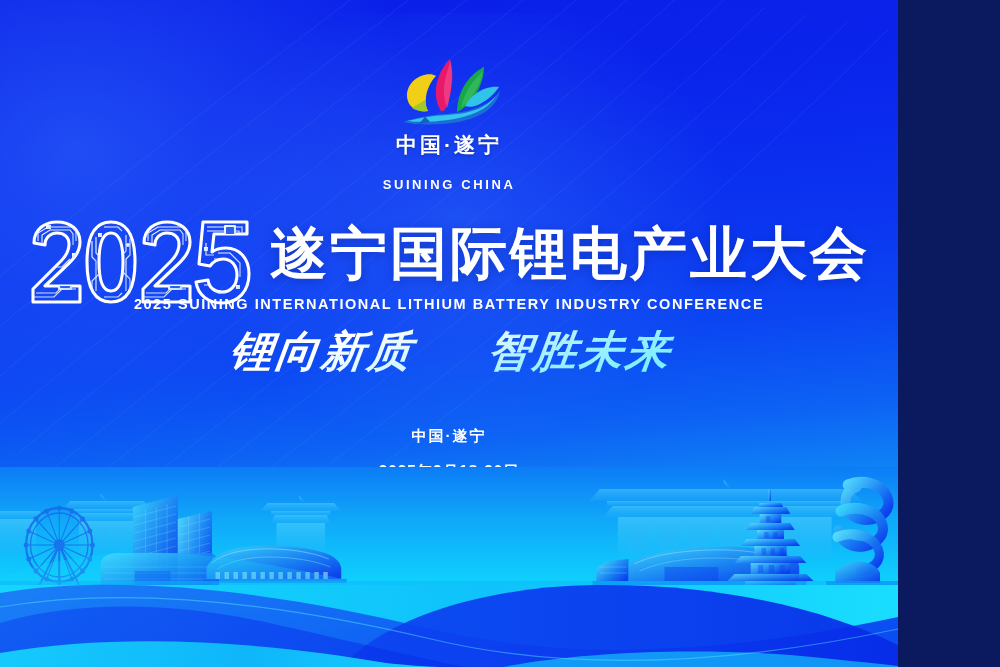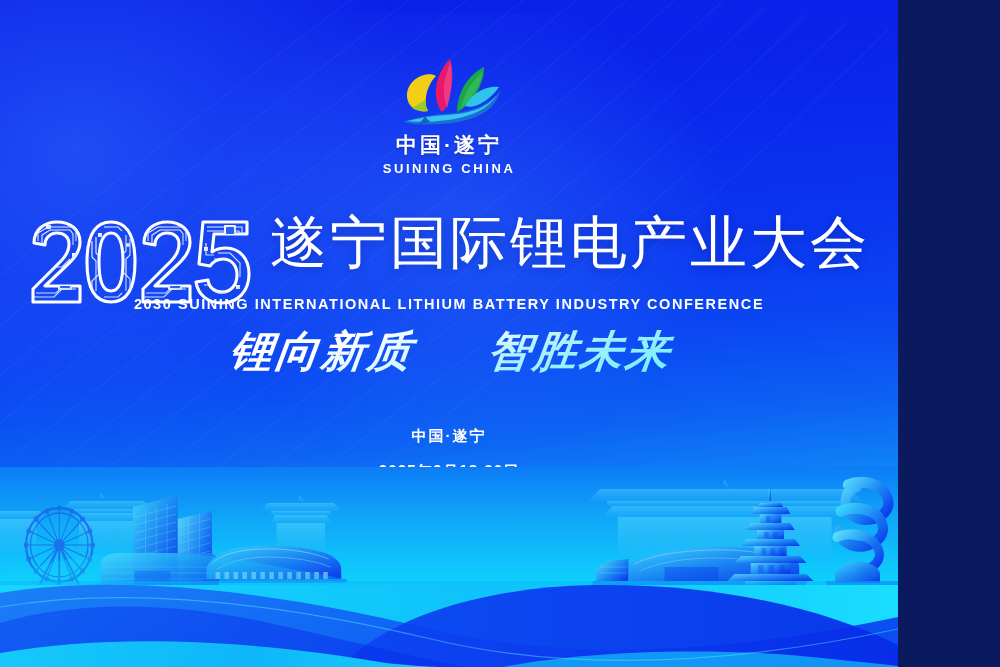--- a/index.html
+++ b/index.html
@@ -29,34 +29,35 @@
   .logo-block{
     position:absolute;left:0;right:0;top:48px;
     display:flex;flex-direction:column;align-items:center;
   }
   .logo-mark{width:108px;height:78px;display:block;}
   .logo-cn{
     margin-top:8px;color:#ffffff;font-size:21px;letter-spacing:3px;
     font-weight:700;line-height:1;text-shadow:0 1px 3px rgba(0,0,20,.25);
   }
   .logo-en{
-    margin-top:7px;color:#ffffff;font-size:13px;font-weight:700;
+    margin-top:23px;color:#ffffff;font-size:13px;font-weight:700;
     letter-spacing:2.6px;line-height:1;
   }
 
   
   .title-row{
     position:absolute;left:0;right:0;top:215px;
     display:flex;align-items:flex-start;justify-content:center;
   }
   .year-svg{width:228px;height:92px;display:block;margin-right:14px;margin-top:2px;}
   .title-cn{
-    color:#ffffff;font-size:57px;font-weight:400;line-height:.96;
+    color:#ffffff;font-size:57px;font-weight:700;line-height:.96;
     letter-spacing:3px;white-space:nowrap;
     text-shadow:0 2px 10px rgba(0,15,90,.28);
+    margin-top:11px;
   }
 
   .title-en{
     position:absolute;left:0;right:0;top:296px;text-align:center;
     color:#ffffff;font-size:14.5px;font-weight:600;letter-spacing:1.55px;
     white-space:nowrap;
   }
 
   
   .slogan{
@@ -215,21 +216,21 @@
           <circle cx="100" cy="28" r="2"></circle>
           <circle cx="134" cy="42" r="2"></circle>
           <circle cx="183" cy="60" r="2"></circle>
         </g>
       </g>
     </svg>
 
     <div class="title-cn">遂宁国际锂电产业大会</div>
   </div>
 
-  <div class="title-en">2030  SUINING INTERNATIONAL LITHIUM BATTERY INDUSTRY CONFERENCE</div>
+  <div class="title-en">2025  SUINING INTERNATIONAL LITHIUM BATTERY INDUSTRY CONFERENCE</div>
 
   <div class="slogan">
     <svg viewBox="0 0 200 62" width="200" height="62">
       <defs>
         <linearGradient id="sgL" x1="0" y1="0" x2="1" y2="0.6">
           <stop offset="0%" stop-color="#ffffff"></stop>
           <stop offset="55%" stop-color="#ffffff"></stop>
           <stop offset="100%" stop-color="#d7f6ff"></stop>
         </linearGradient>
       </defs>

